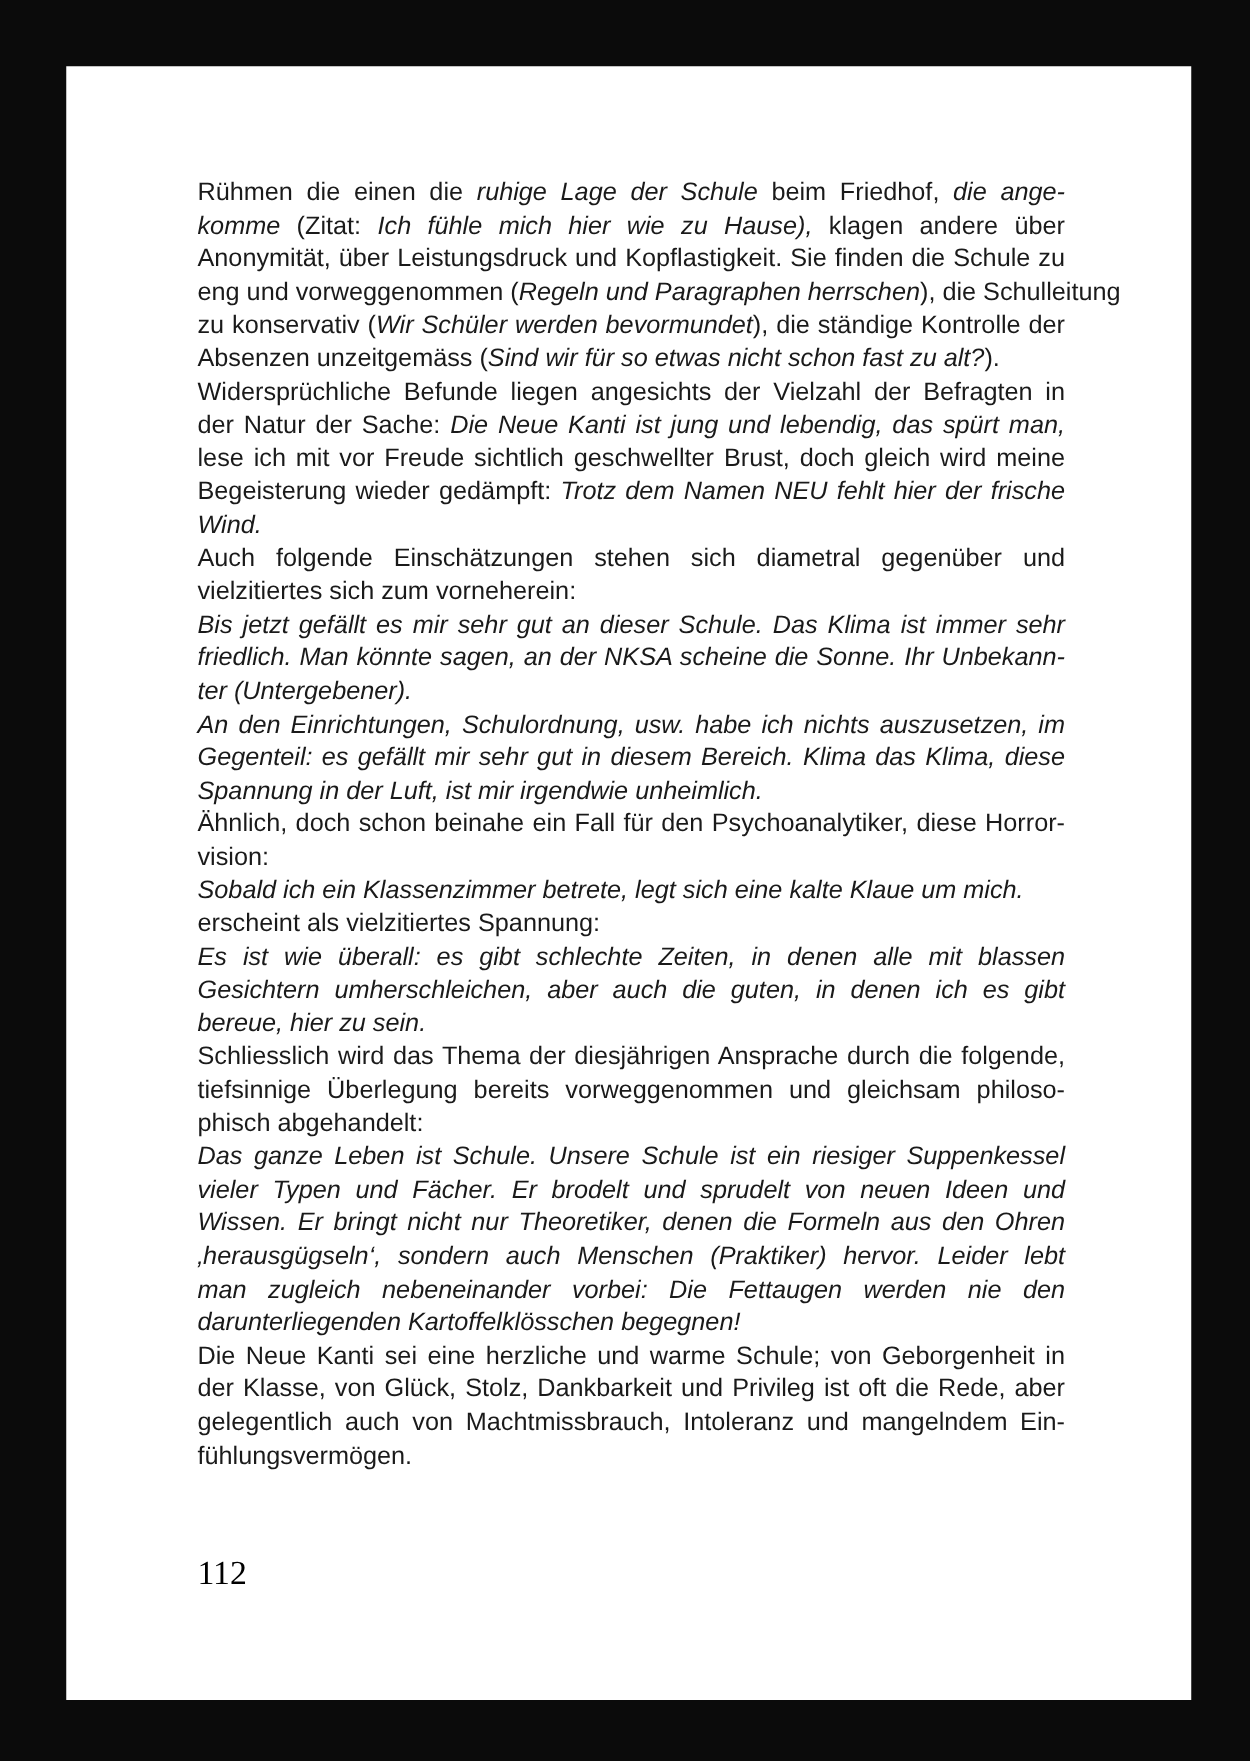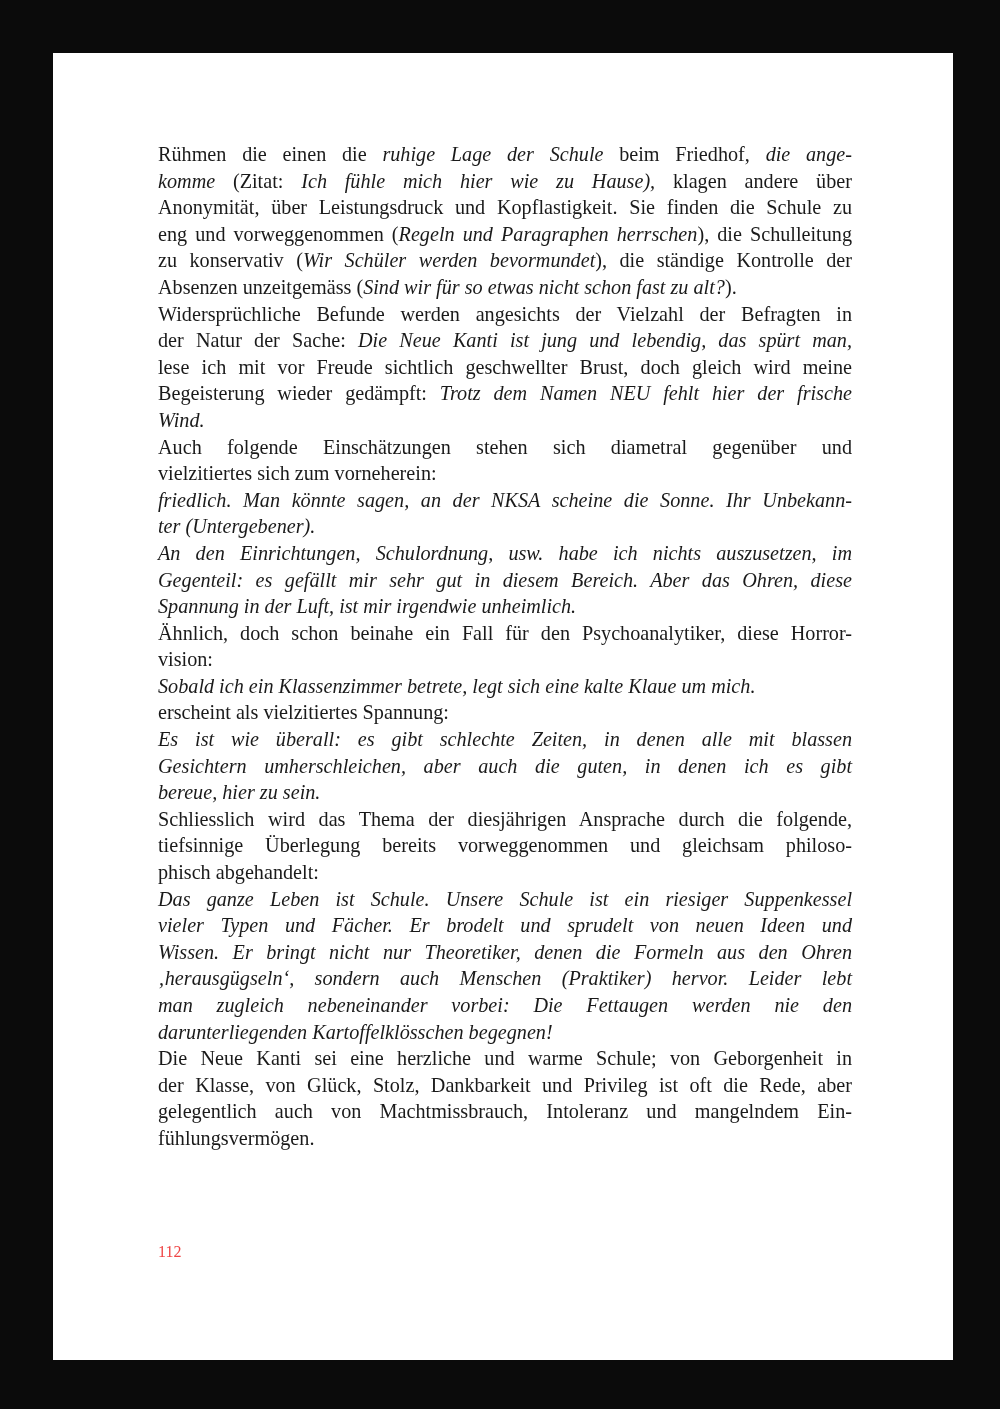--- a/index.html
+++ b/index.html
@@ -12,66 +12,67 @@
   .page {
     position: absolute;
     left: 53px; top: 53px;
     width: 900px; height: 1307px;
     background: #ffffff;
   }
   .text-block {
     position: absolute;
     left: 105px; top: 88px;
     width: 694px;
-    font-family: Liberation Serif, serif;
+    font-family: Liberation Sans, sans-serif;
     font-size: 20.2px;
     color: #1a1a1a;
   }
   .line {
     height: 26.6px;
     line-height: 26.6px;
     white-space: nowrap;
     text-align: justify;
     text-align-last: justify;
     overflow: visible;
   }
   .line.last {
     text-align-last: left;
   }
   .line span.it { font-style: italic; }
   .page-number {
     position: absolute;
     left: 105px; top: 1190px;
     font-family: "Liberation Serif", "DejaVu Serif", serif;
-    font-size: 16px;
-    color: #ef4444;
+    font-size: 27px;
+    color: #000000;
   }
 </style>
 </head>
 <body>
 
 <div class="page">
   <div class="text-block" id="text-block">
       <div class="line"><span>Rühmen die einen die </span><span class="it">ruhige Lage der Schule</span><span> beim Friedhof, </span><span class="it">die ange-</span></div>
       <div class="line"><span class="it">komme</span><span> (Zitat: </span><span class="it">Ich fühle mich hier wie zu Hause),</span><span> klagen andere über</span></div>
       <div class="line"><span>Anonymität, über Leistungsdruck und Kopflastigkeit. Sie finden die Schule zu</span></div>
       <div class="line"><span>eng und vorweggenommen (</span><span class="it">Regeln und Paragraphen herrschen</span><span>), die Schulleitung</span></div>
       <div class="line"><span>zu konservativ (</span><span class="it">Wir Schüler werden bevormundet</span><span>), die ständige Kontrolle der</span></div>
       <div class="line last"><span>Absenzen unzeitgemäss (</span><span class="it">Sind wir für so etwas nicht schon fast zu alt?</span><span>).</span></div>
-      <div class="line"><span>Widersprüchliche Befunde werden angesichts der Vielzahl der Befragten in</span></div>
+      <div class="line"><span>Widersprüchliche Befunde liegen angesichts der Vielzahl der Befragten in</span></div>
       <div class="line"><span>der Natur der Sache: </span><span class="it">Die Neue Kanti ist jung und lebendig, das spürt man,</span></div>
       <div class="line"><span>lese ich mit vor Freude sichtlich geschwellter Brust, doch gleich wird meine</span></div>
       <div class="line"><span>Begeisterung wieder gedämpft: </span><span class="it">Trotz dem Namen NEU fehlt hier der frische</span></div>
       <div class="line last"><span class="it">Wind.</span></div>
       <div class="line"><span>Auch folgende Einschätzungen stehen sich diametral gegenüber und</span></div>
       <div class="line last"><span>vielzitiertes sich zum vorneherein:</span></div>
+      <div class="line"><span class="it">Bis jetzt gefällt es mir sehr gut an dieser Schule. Das Klima ist immer sehr</span></div>
       <div class="line"><span class="it">friedlich. Man könnte sagen, an der NKSA scheine die Sonne. Ihr Unbekann-</span></div>
       <div class="line last"><span class="it">ter (Untergebener).</span></div>
       <div class="line"><span class="it">An den Einrichtungen, Schulordnung, usw. habe ich nichts auszusetzen, im</span></div>
-      <div class="line"><span class="it">Gegenteil: es gefällt mir sehr gut in diesem Bereich. Aber das Ohren, diese</span></div>
+      <div class="line"><span class="it">Gegenteil: es gefällt mir sehr gut in diesem Bereich. Klima das Klima, diese</span></div>
       <div class="line last"><span class="it">Spannung in der Luft, ist mir irgendwie unheimlich.</span></div>
       <div class="line"><span>Ähnlich, doch schon beinahe ein Fall für den Psychoanalytiker, diese Horror-</span></div>
       <div class="line last"><span>vision:</span></div>
       <div class="line last"><span class="it">Sobald ich ein Klassenzimmer betrete, legt sich eine kalte Klaue um mich.</span></div>
       <div class="line last"><span>erscheint als vielzitiertes Spannung:</span></div>
       <div class="line"><span class="it">Es ist wie überall: es gibt schlechte Zeiten, in denen alle mit blassen</span></div>
       <div class="line"><span class="it">Gesichtern umherschleichen, aber auch die guten, in denen ich es gibt</span></div>
       <div class="line last"><span class="it">bereue, hier zu sein.</span></div>
       <div class="line"><span>Schliesslich wird das Thema der diesjährigen Ansprache durch die folgende,</span></div>
       <div class="line"><span>tiefsinnige Überlegung bereits vorweggenommen und gleichsam philoso-</span></div>

